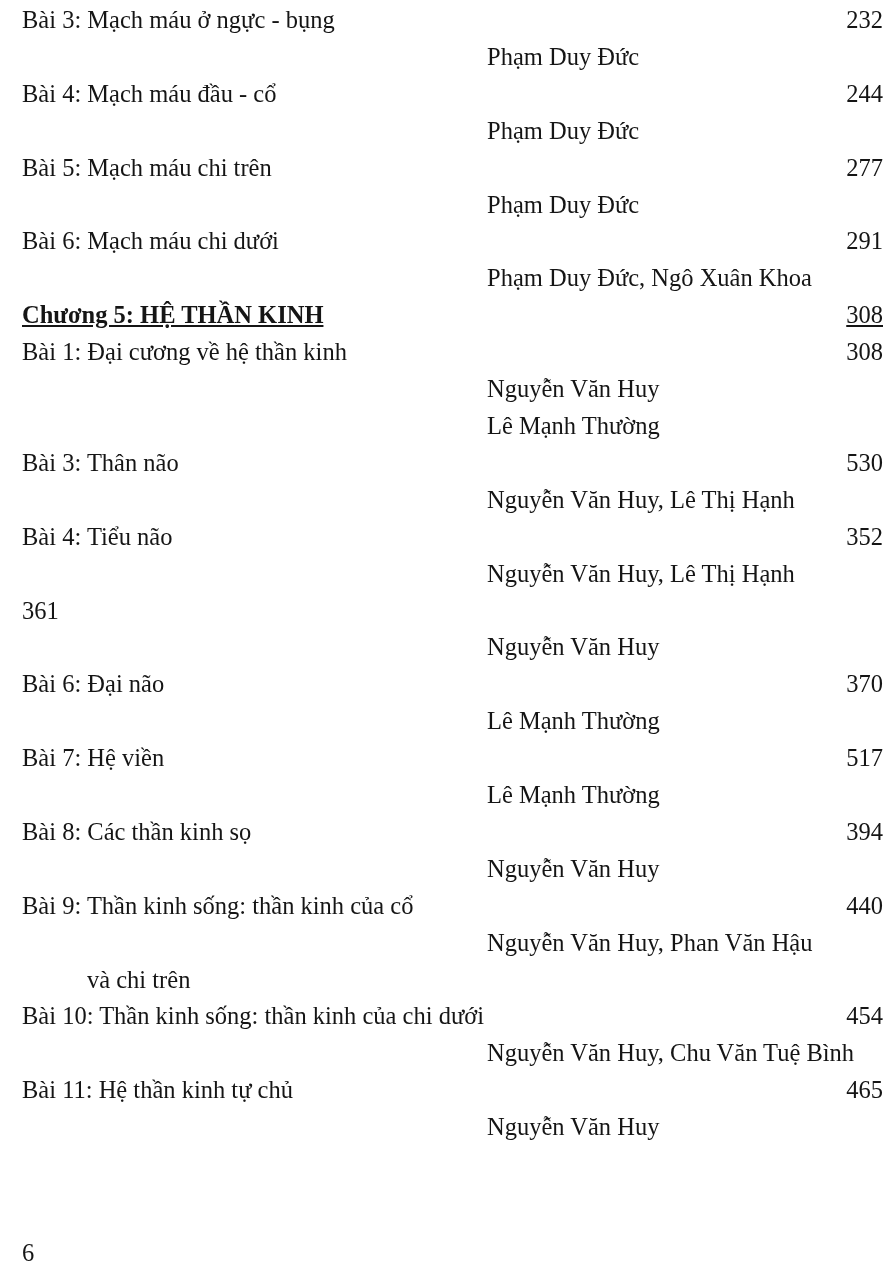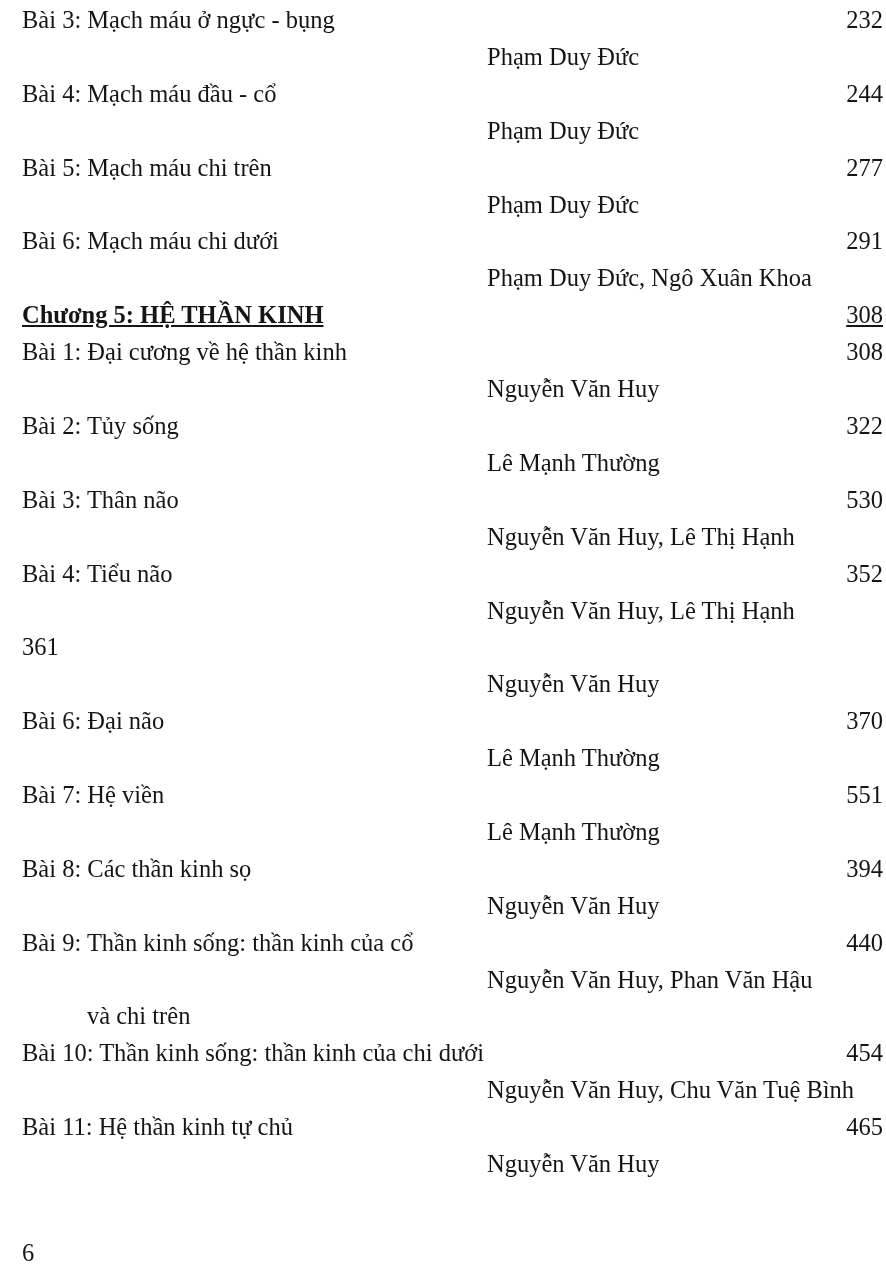--- a/index.html
+++ b/index.html
@@ -90,24 +90,20 @@
       <div class="line author-line">Phạm Duy Đức, Ngô Xuân Khoa</div>
       <div class="line title-line chapter-line">
         <span class="title">Chương 5: HỆ THẦN KINH</span>
         <span class="page-num">308</span>
       </div>
       <div class="line title-line">
         <span class="title">Bài 1: Đại cương về hệ thần kinh</span>
         <span class="page-num">308</span>
       </div>
       <div class="line author-line">Nguyễn Văn Huy</div>
-      <div class="line title-line">
-        <span class="title">Bài 2: Tủy sống</span>
-        <span class="page-num">322</span>
-      </div>
       <div class="line author-line">Lê Mạnh Thường</div>
       <div class="line title-line">
         <span class="title">Bài 3: Thân não</span>
         <span class="page-num">530</span>
       </div>
       <div class="line author-line">Nguyễn Văn Huy, Lê Thị Hạnh</div>
       <div class="line title-line">
         <span class="title">Bài 4: Tiểu não</span>
         <span class="page-num">352</span>
       </div>
@@ -116,21 +112,21 @@
         <span class="page-num">361</span>
       </div>
       <div class="line author-line">Nguyễn Văn Huy</div>
       <div class="line title-line">
         <span class="title">Bài 6: Đại não</span>
         <span class="page-num">370</span>
       </div>
       <div class="line author-line">Lê Mạnh Thường</div>
       <div class="line title-line">
         <span class="title">Bài 7: Hệ viền</span>
-        <span class="page-num">551</span>
+        <span class="page-num">517</span>
       </div>
       <div class="line author-line">Lê Mạnh Thường</div>
       <div class="line title-line">
         <span class="title">Bài 8: Các thần kinh sọ</span>
         <span class="page-num">394</span>
       </div>
       <div class="line author-line">Nguyễn Văn Huy</div>
       <div class="line title-line">
         <span class="title">Bài 9: Thần kinh sống: thần kinh của cổ</span>
         <span class="page-num">440</span>

